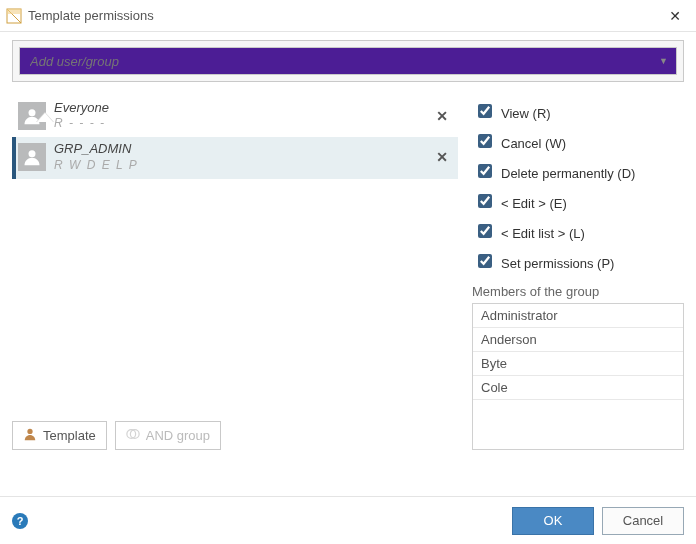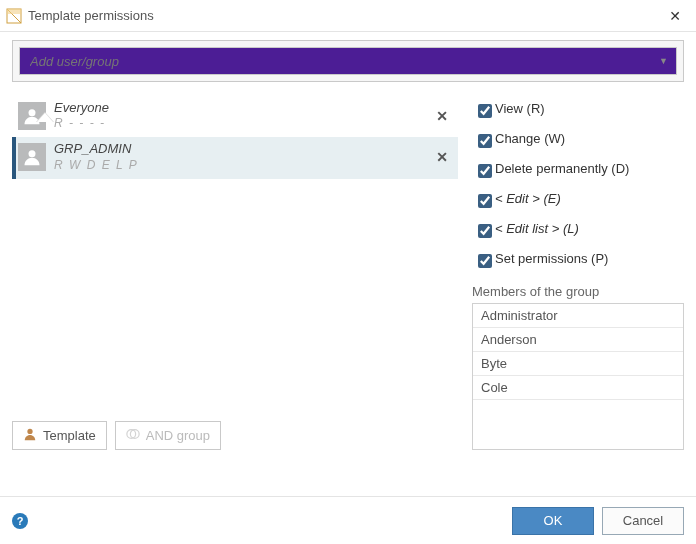--- a/index.html
+++ b/index.html
@@ -37,23 +37,23 @@
 
   .acl-list { flex: 1; overflow: auto; }
   .acl-item { display: flex; align-items: center; padding: 4px 6px 6px 6px; gap: 8px; }
   .acl-item .avatar { width: 28px; height: 28px; background: #b9babb; display: flex; align-items: center; justify-content: center; }
   .acl-item .txt { flex: 1; line-height: 1.25; font-style: italic; }
   .acl-item .name { color: #444; }
   .acl-item .perm { color: #aaa; letter-spacing: 1.5px; font-size: 12px; }
   .acl-item .remove { color: #555; cursor: pointer; font-size: 14px; padding: 0 4px; font-weight: bold; }
   .acl-item.selected { background: #e7eff2; border-left: 4px solid #29567d; padding-left: 2px; }
 
-  .perm-row { display: flex; align-items: flex-start; padding: 5px 2px; }
+  .perm-row { display: flex; align-items: flex-end; gap: 6px; padding: 5px 2px; }
   .perm-row input[type=checkbox]{ accent-color:#3a5f82; width:14px; height:14px; }
-  .perm-row .lbl.italic { font-style: italic; }
+  .perm-row .lbl.italic { }
 
   .members-title { color: #666; margin: 8px 0 4px 0; }
   .members-box { border: 1px solid #d0d0d0; flex: 1; }
   .members-box .m-row { padding: 4px 8px; border-bottom: 1px solid #e8e8e8; color: #555; }
   .members-box .m-row:last-child { }
 
   .left-buttons { display: flex; gap: 8px; padding-top: 8px; }
   .btn { border: 1px solid #c9c9c9; background: #fff; padding: 5px 10px; display: inline-flex; align-items: center; gap: 6px; color: #555; cursor: pointer; }
   .btn.disabled { color: #bbb; cursor: default; }
 
@@ -147,21 +147,21 @@
     </div>
 
     <div class="right-col">
       <div id="perm-list">
           <label class="perm-row">
             <input type="checkbox" checked="" style="">
             <span class="lbl">View (R)</span>
           </label>
           <label class="perm-row">
             <input type="checkbox" checked="" style="">
-            <span class="lbl">Change (W)</span>
+            <span class="lbl">Cancel (W)</span>
           </label>
           <label class="perm-row">
             <input type="checkbox" checked="" style="">
             <span class="lbl">Delete permanently (D)</span>
           </label>
           <label class="perm-row">
             <input type="checkbox" checked="" style="">
             <span class="lbl italic">&lt; Edit &gt; (E)</span>
           </label>
           <label class="perm-row">

